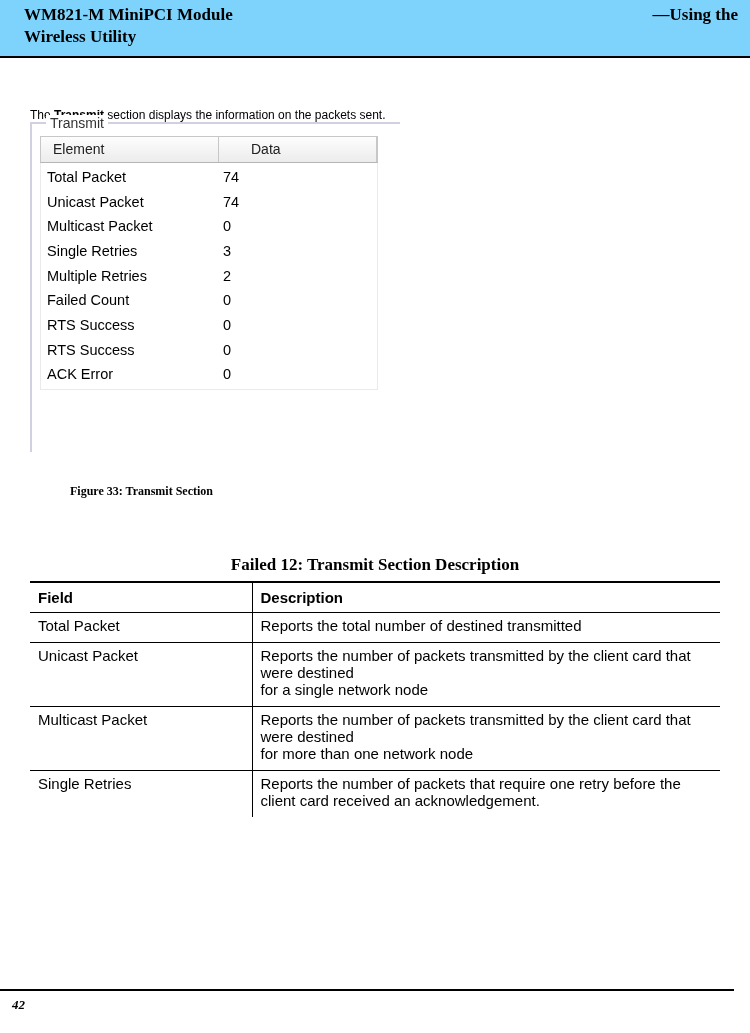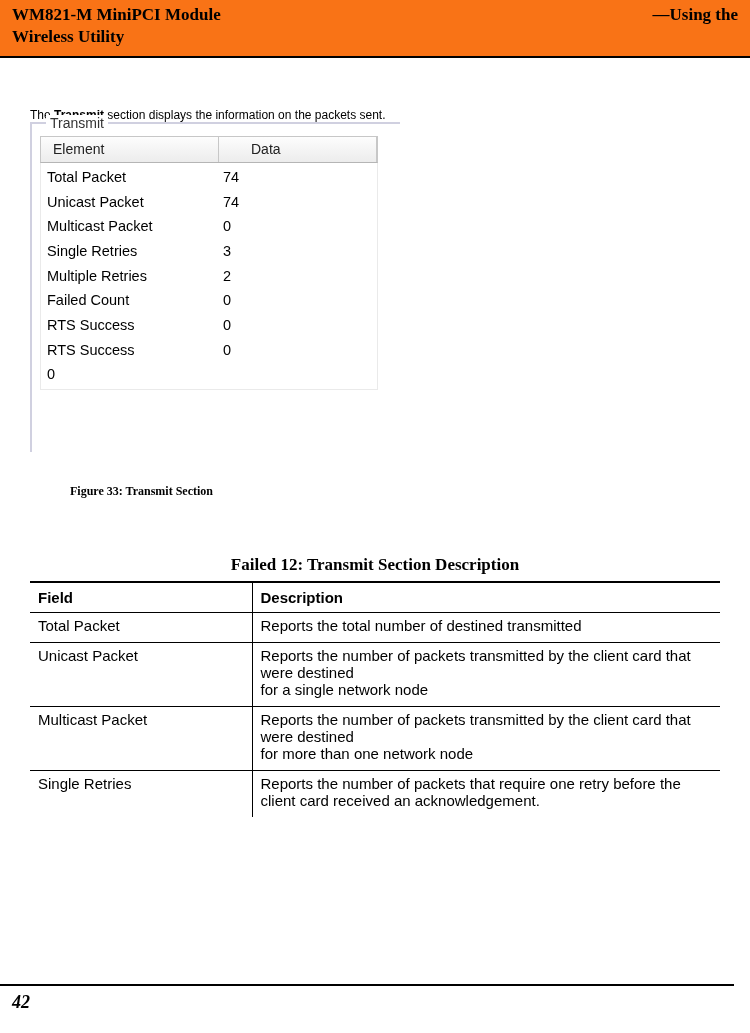--- a/index.html
+++ b/index.html
@@ -5,22 +5,22 @@
     * { box-sizing: border-box; margin: 0; padding: 0; }
     body {
       width: 750px;
       height: 1033px;
       background: #ffffff;
       font-family: "Times New Roman", serif;
       color: #000;
       position: relative;
     }
     .header-bar {
-      background: #f97316;
-      padding: 4px 12px 8px 12px;
+      background: #7dd3fc;
+      padding: 4px 12px 8px 24px;
       border-bottom: 2px solid #000;
       display: flex;
       justify-content: space-between;
       font-family: "Times New Roman", serif;
       font-weight: bold;
     }
     .header-left { font-size: 17px; line-height: 1.3; }
     .header-right { font-size: 17px; line-height: 1.3; text-align: center; }
     .content {
       padding: 20px 30px 0 30px;
@@ -134,21 +134,21 @@
     table.desc tr.lastrow td { border-bottom: none; }
     .footer {
       position: absolute;
       bottom: 20px;
       left: 0; right: 16px;
       border-top: 2px solid #000;
       padding: 6px 12px 0 12px;
       font-family: "Times New Roman", serif;
       font-style: italic;
       font-weight: bold;
-      font-size: 18px;
+      font-size: 13px;
     }
   </style>
 </head>
 <body>
 
 <div class="header-bar">
   <div class="header-left">
     <span>WM821-M MiniPCI Module</span><br>
     <span>Wireless Utility</span>
   </div>
@@ -197,20 +197,21 @@
           </div>
         <div class="lrow">
             <div class="lcell1">RTS Success</div>
             <div class="lcell2">0</div>
           </div>
         <div class="lrow">
             <div class="lcell1">RTS Success</div>
             <div class="lcell2">0</div>
           </div>
         <div class="lrow">
+            <div class="lcell1">ACK Error</div>
             <div class="lcell2">0</div>
           </div>
       </div>
     </div>
   </div>
 
   <div class="figure-caption">
     <span class="figlabel">Figure 33: </span><span>Transmit Section</span>
   </div>
 

